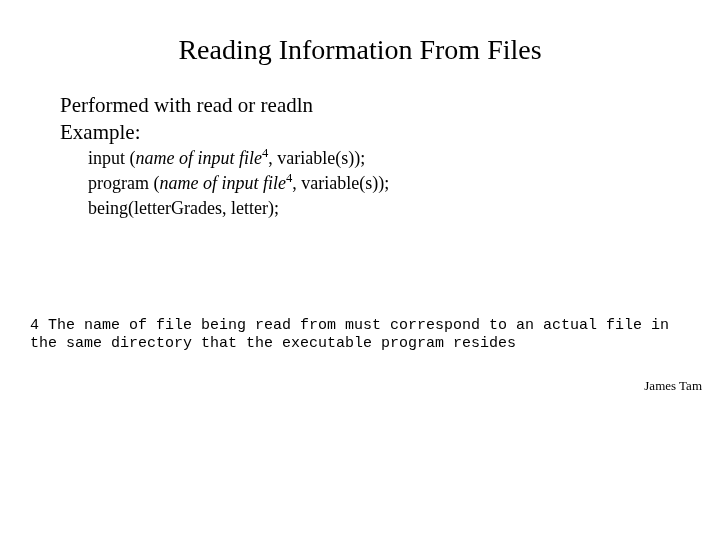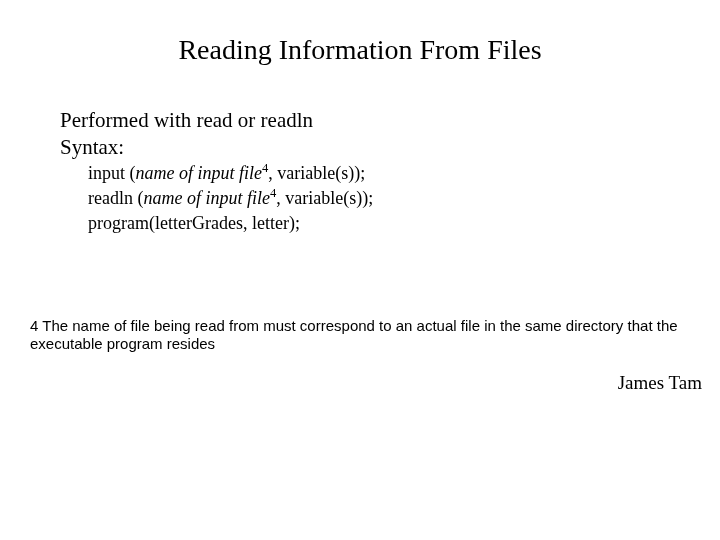--- a/index.html
+++ b/index.html
@@ -21,68 +21,68 @@
   .title {
     position: absolute;
     top: 34px;
     left: 0;
     width: 720px;
     text-align: center;
     font-size: 28px;
   }
   .body {
     position: absolute;
-    top: 107px;
+    top: 92px;
     left: 60px;
     right: 40px;
     font-size: 21px;
     line-height: 1.28;
   }
   .sub {
     margin-left: 28px;
     font-size: 18px;
     line-height: 1.4;
   }
   .italic { font-style: italic; margin-top: 24px; }
   sup { font-size: 0.7em; vertical-align: super; line-height: 0; }
   .footnote {
     position: absolute;
     left: 30px;
     right: 30px;
     bottom: 54px;
-    font-family: Liberation Sans, sans-serif;
+    font-family: Liberation Mono, monospace;
     font-size: 15px;
     line-height: 1.25;
   }
   .author {
     position: absolute;
     right: 18px;
     bottom: 14px;
-    font-size: 19px;
+    font-size: 13px;
   }
 </style>
 </head>
 <body>
 
 <div class="slide">
 
   <div class="title">Reading Information From Files</div>
 
   <div class="body">
     <div>Performed with read or readln</div>
-    <div>Syntax:</div>
+    <div>Example:</div>
 
     <div class="sub">
       <span>input (</span><span class="italic">name of input file</span><sup>4</sup><span>, variable(s));</span>
     </div>
 
     <div class="sub">
-      <span>readln (</span><span class="italic">name of input file</span><sup>4</sup><span>, variable(s));</span>
+      <span>program (</span><span class="italic">name of input file</span><sup>4</sup><span>, variable(s));</span>
     </div>
 
 
-    <div class="sub">program(letterGrades, letter);</div>
+    <div class="sub">being(letterGrades, letter);</div>
   </div>
 
   <div class="footnote">4 The name of file being read from must correspond to an actual file in the same directory that the executable program resides</div>
 
   <div class="author">James Tam</div>
 </div>
 
 </body></html>

